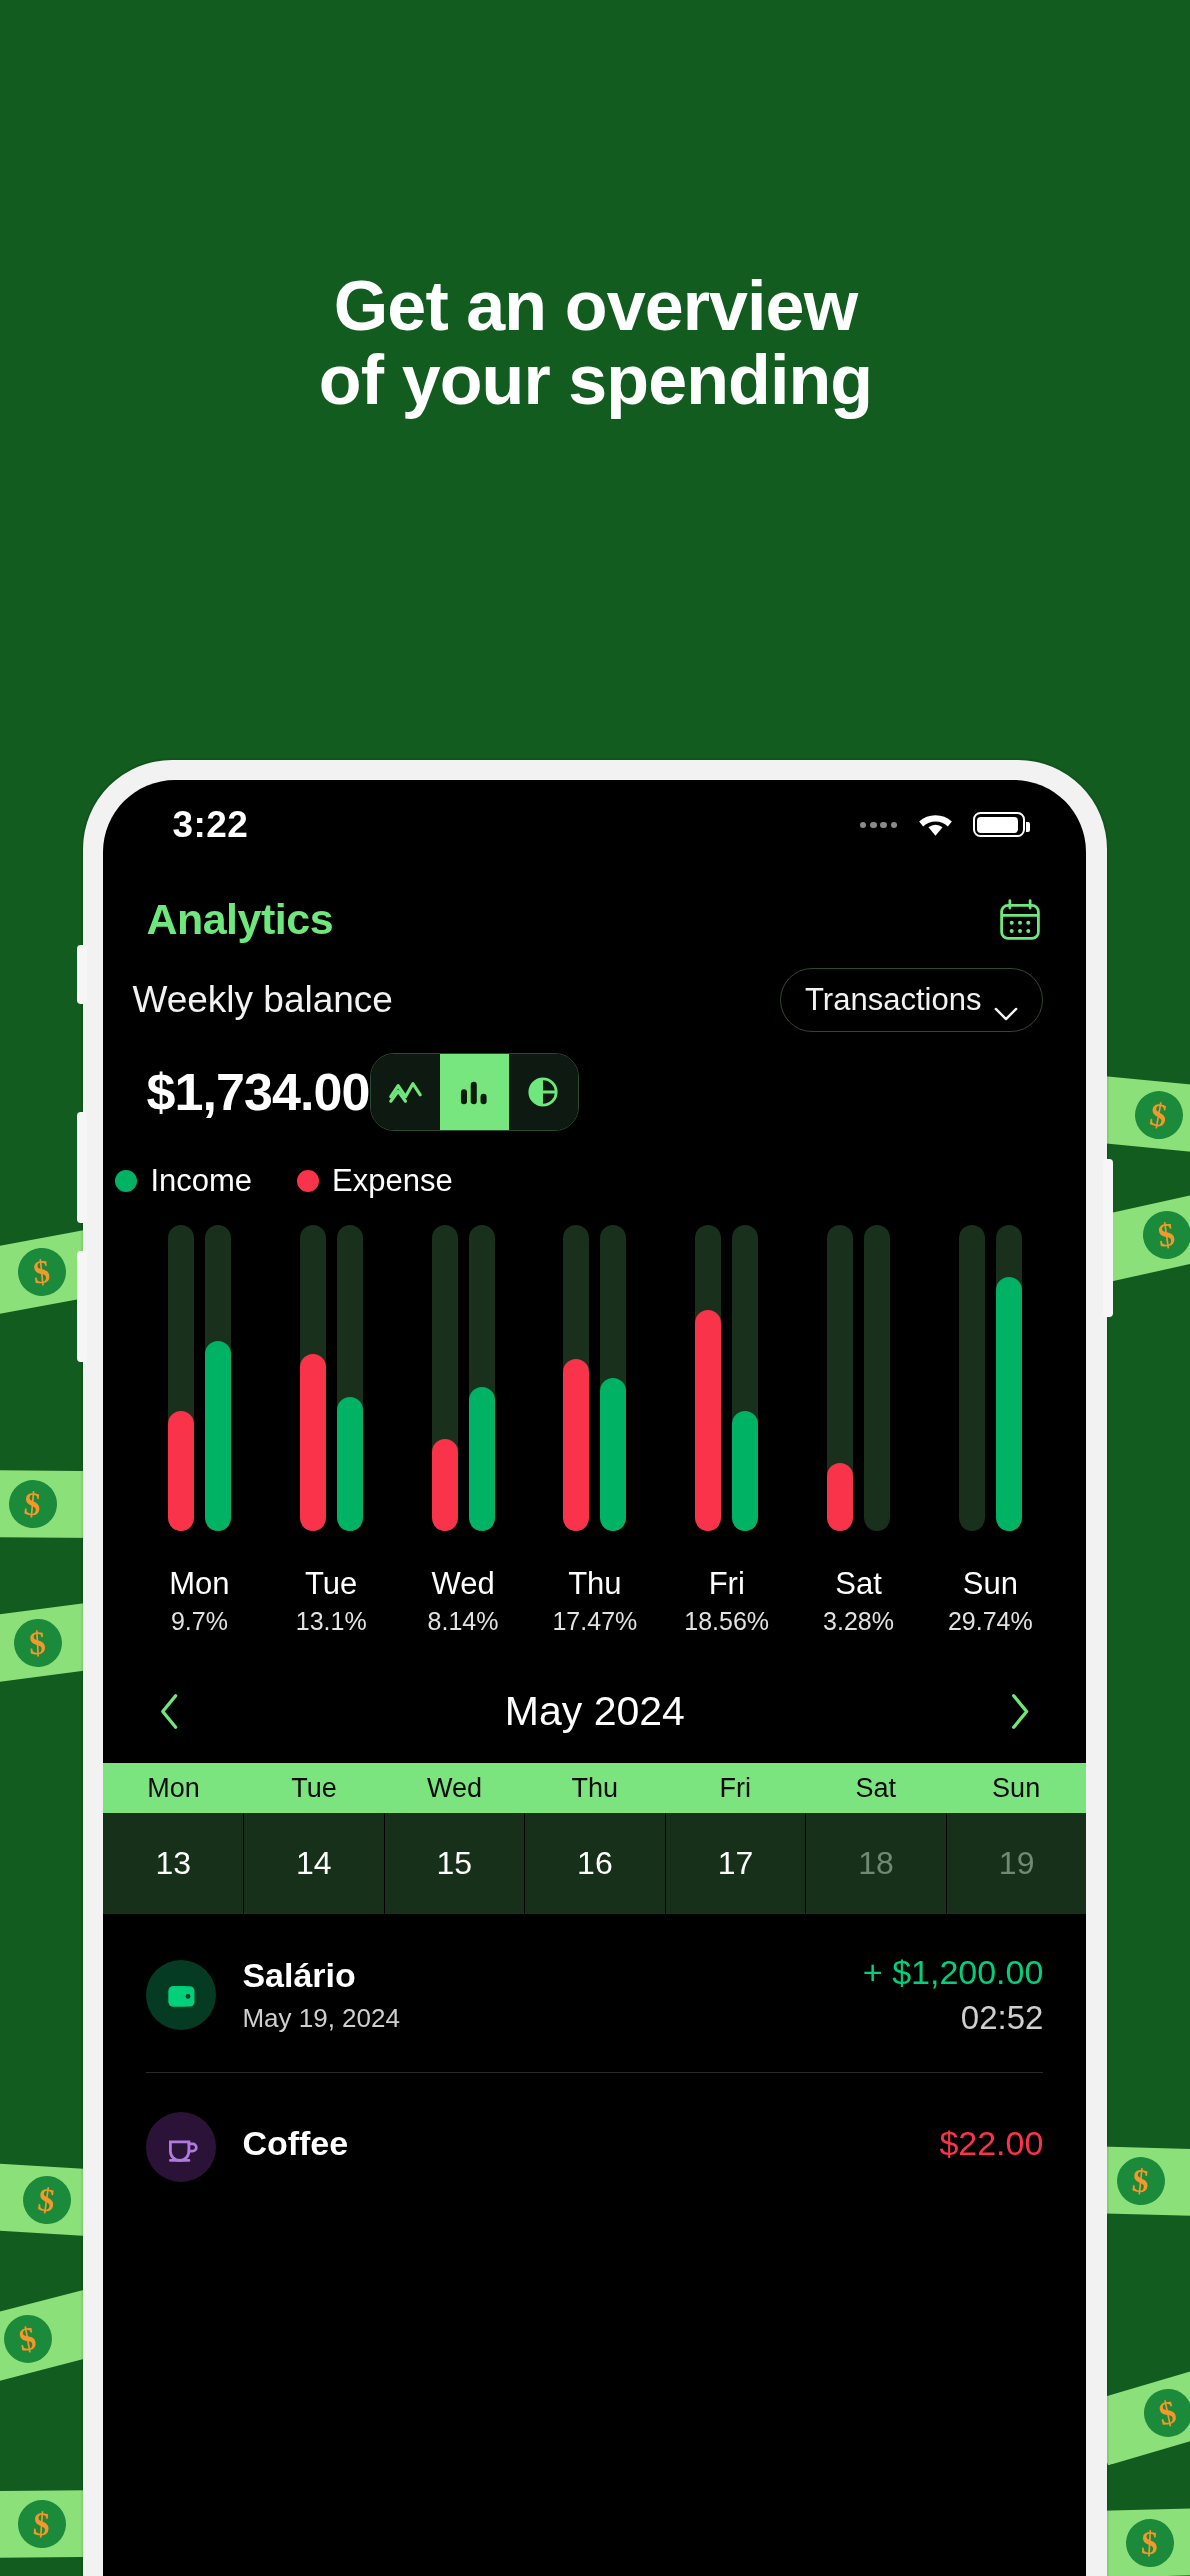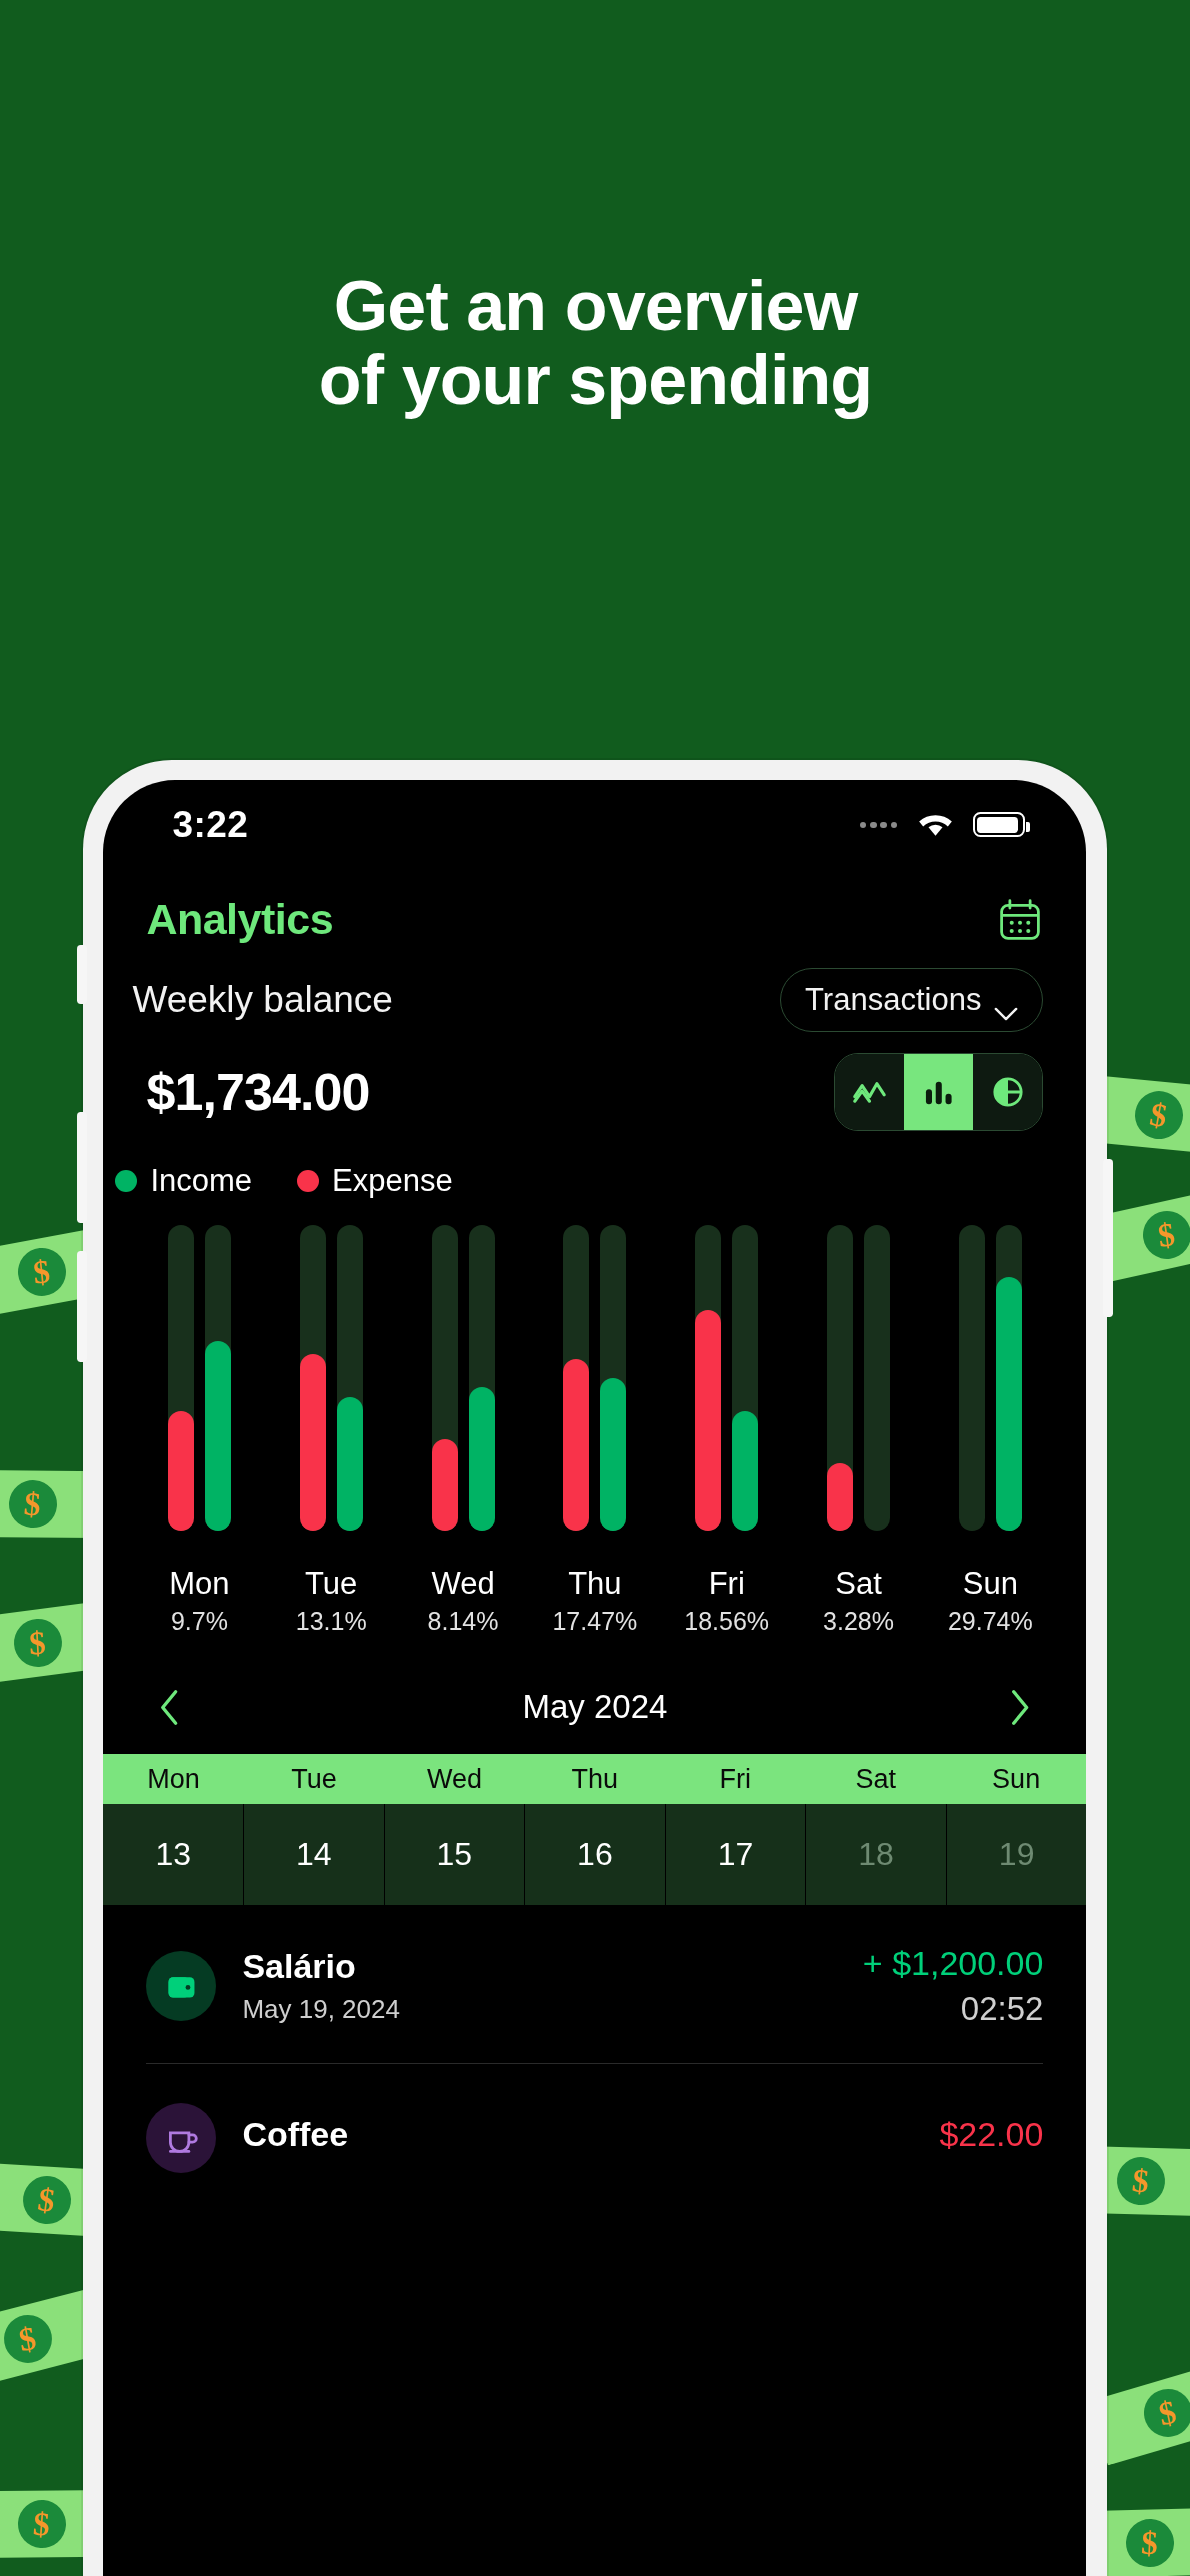--- a/index.html
+++ b/index.html
@@ -121,21 +121,21 @@
   .wk-label { color:#F2F2F2; font-size:37px; }
   .pill {
     display:flex; align-items:center; gap:13px;
     border:1.9px solid #2B4A32; border-radius:37px;
     padding:13px 24px;
     color:#F2F2F2; font-size:31px;
   }
   .chev-d { width:24px; height:14px; }
 
   .row-balance {
-    display:flex; align-items:center; justify-content:space-between;
+    display:flex; align-items:center; 
     padding:20.4px 43px 0 43px;
   }
   .balance { color:#FFFFFF; font-size:52px; font-weight:bold; letter-spacing:-0.9px; }
   .seg {
     display:flex; align-items:stretch;
     border:1.9px solid #2B4A32; border-radius:24px;
     overflow:hidden; height:78px;
   }
   .seg > div {
     width:69px; display:flex; align-items:center; justify-content:center;
@@ -179,21 +179,21 @@
   }
   .xl { width:126px; text-align:center; }
   .xl .d { color:#FFFFFF; font-size:31px; }
   .xl .p { color:#E2E2E2; font-size:25px; margin-top:5.6px; }
 
   
   .monthnav {
     display:flex; align-items:center; justify-content:space-between;
     padding:52px 56px 28px 56px;
   }
-  .monthnav .m { color:#FFFFFF; font-size:33px; }
+  .monthnav .m { color:#FFFFFF; font-size:41px; }
   .nav-chev { width:20.4px; height:37px; }
 
   
   .cal-head { display:flex; background:#7BE47E; }
   .cal-head div {
     flex:1; text-align:center; padding:9.3px 0;
     color:#0A0A0A; font-size:27px;
   }
   .cal-days { display:flex; }
   .cal-days div {

